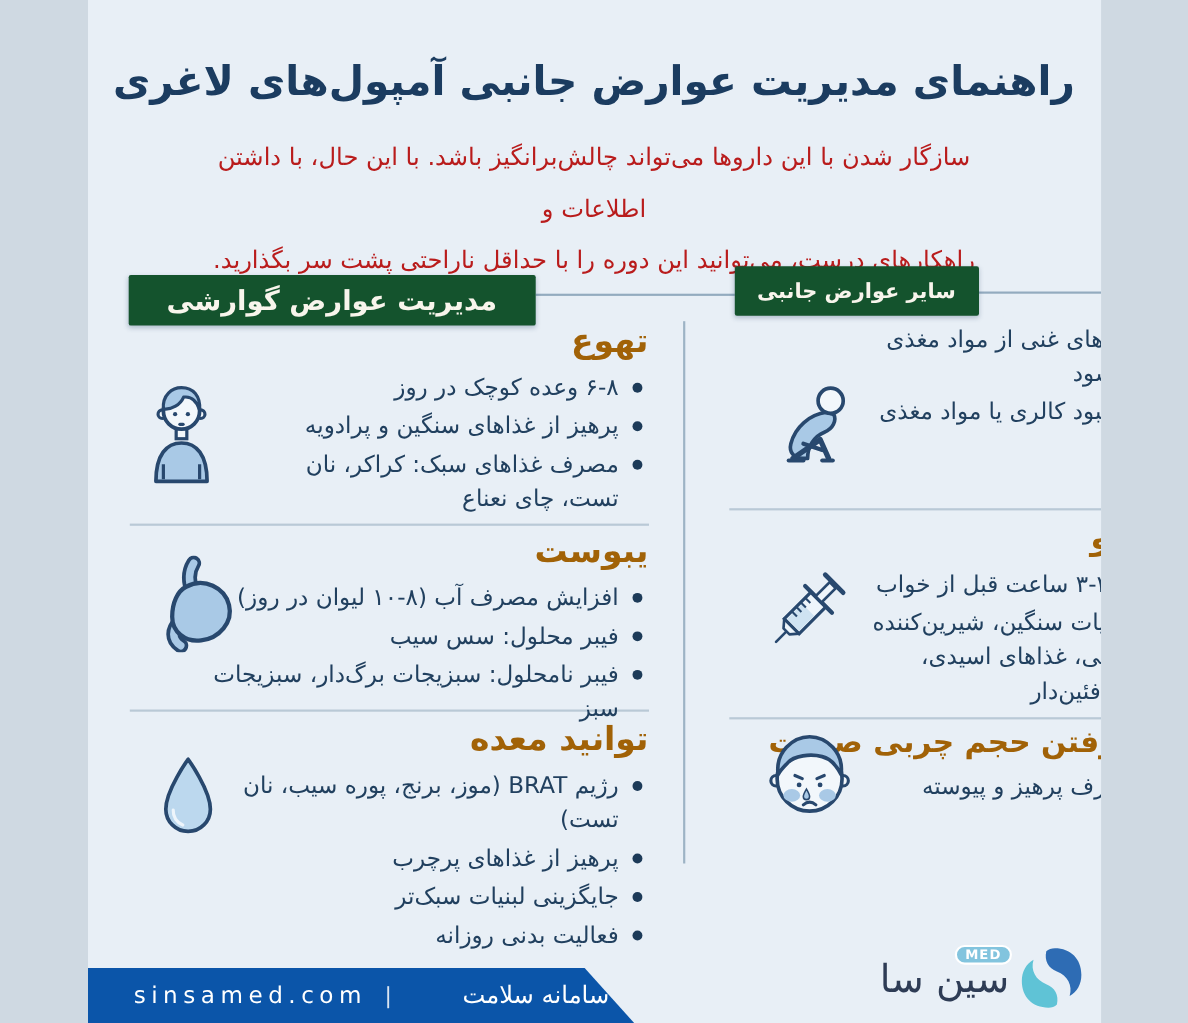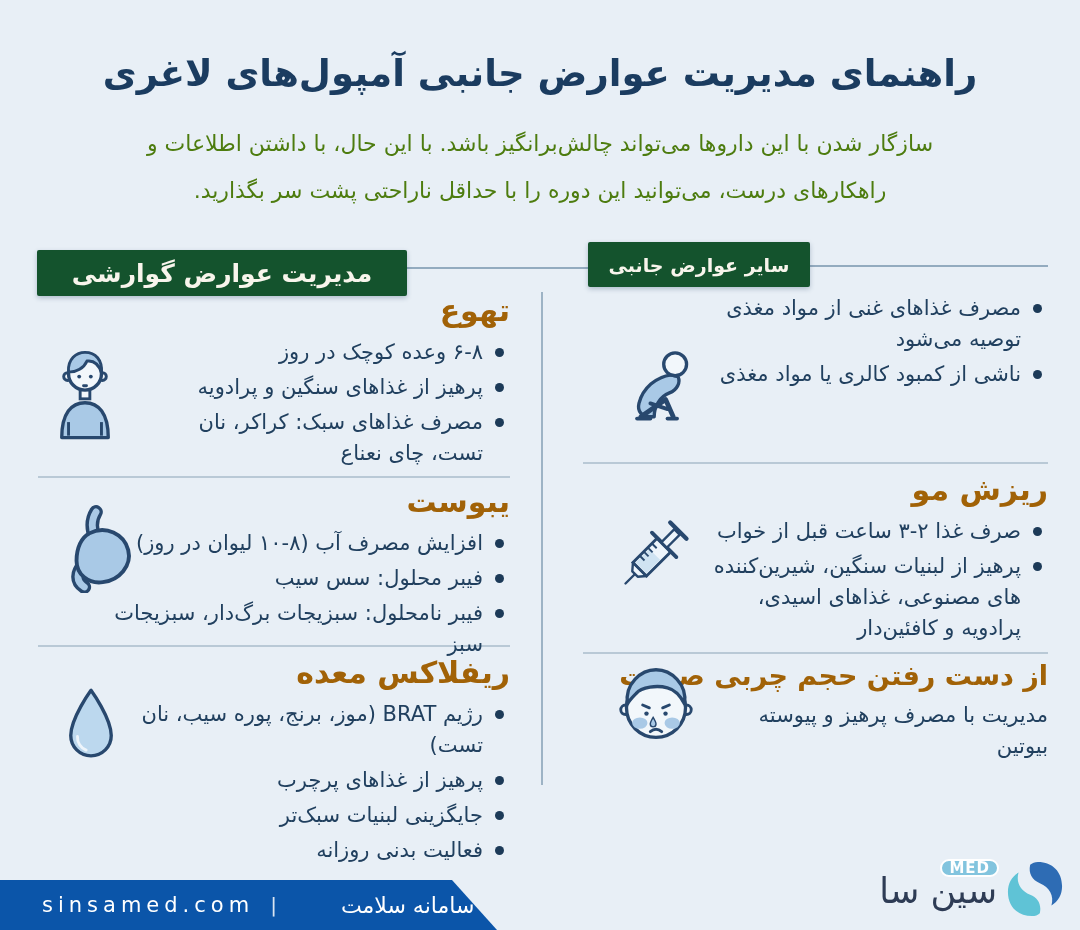--- a/index.html
+++ b/index.html
@@ -1,28 +1,28 @@
 <!DOCTYPE html>
 <html lang="fa"><head>
 <meta charset="utf-8">
 <style>
   html,body{margin:0;padding:0;background:#cfd9e2;}
   .page{
-    position:relative;width:1080px;height:930px;margin:0 auto;
+    position:relative;width:921px;height:930px;margin:0 auto;
     background:#e8eff6;overflow:hidden;
     font-family:"DejaVu Sans",sans-serif;color:#21405f;
   }
   
   .title{
     position:absolute;top:52px;left:0;right:0;text-align:center;
     direction:rtl;font-size:37px;font-weight:bold;color:#1b3c60;letter-spacing:0;
   }
   .subtitle{
     position:absolute;top:120px;left:110px;right:110px;text-align:center;
-    direction:rtl;font-size:22px;line-height:47px;color:#4d7c0f;
+    direction:rtl;font-size:22px;line-height:47px;color:#b91c1c;
   }
   
   .badge{
     position:absolute;display:flex;align-items:center;justify-content:center;
     background:#14532d;color:#f8f5ec;font-weight:bold;direction:rtl;
     border-radius:2px;box-shadow:0 2px 5px rgba(27,60,96,.28);
   }
   .badge-left{left:37px;top:250px;width:370px;height:46px;font-size:25px;}
   .badge-right{left:588px;top:242px;width:222px;height:45px;font-size:19px;}
   .hline{position:absolute;height:2px;background:#93abbf;}
@@ -75,21 +75,21 @@
     display:flex;align-items:center;padding-left:42px;box-sizing:border-box;gap:16px;color:#fff;
   }
   .footer-url{font-size:21px;letter-spacing:5px;}
   .footer-sep{font-size:20px;opacity:.85;}
   .footer-site{font-size:22px;direction:rtl;margin-left:48px;}
   .logo{position:absolute;right:16px;bottom:8px;display:flex;align-items:center;gap:9px;}
   .logo-text-wrap{position:relative;}
   .logo-text{font-size:35px;font-weight:normal;color:#2e3c55;direction:rtl;line-height:1;}
   .med-pill{
     position:absolute;top:-15px;right:-2px;background:#82c4de;border:2px solid #ffffff;
-    border-radius:9px;color:#fff;font-size:15px;font-weight:bold;letter-spacing:1px;
+    border-radius:9px;color:#fff;font-size:12px;font-weight:bold;letter-spacing:1px;
     padding:1px 7px;line-height:12px;
   }
 </style>
 </head>
 <body>
 
 <div class="page">
 
   <div class="title">راهنمای مدیریت عوارض جانبی  آمپول‌های لاغری</div>
   <div class="subtitle">
@@ -120,21 +120,21 @@
   <div class="section sec-l2">
     <h3>یبوست</h3>
     <ul>
       <li>افزایش مصرف آب (۸-۱۰ لیوان در روز)</li>
       <li>فیبر محلول: سس سیب</li>
       <li>فیبر نامحلول: سبزیجات برگ‌دار، سبزیجات سبز</li>
     </ul>
   </div>
 
   <div class="section sec-l3">
-    <h3>ریفلاکس معده</h3>
+    <h3>توانید معده</h3>
     <ul>
       <li>رژیم BRAT (موز، برنج، پوره سیب، نان تست)</li>
       <li>پرهیز از غذاهای پرچرب</li>
       <li>جایگزینی لبنیات سبک‌تر</li>
       <li>فعالیت بدنی روزانه</li>
     </ul>
   </div>
 
   <div class="section sec-r1">
     <ul>

